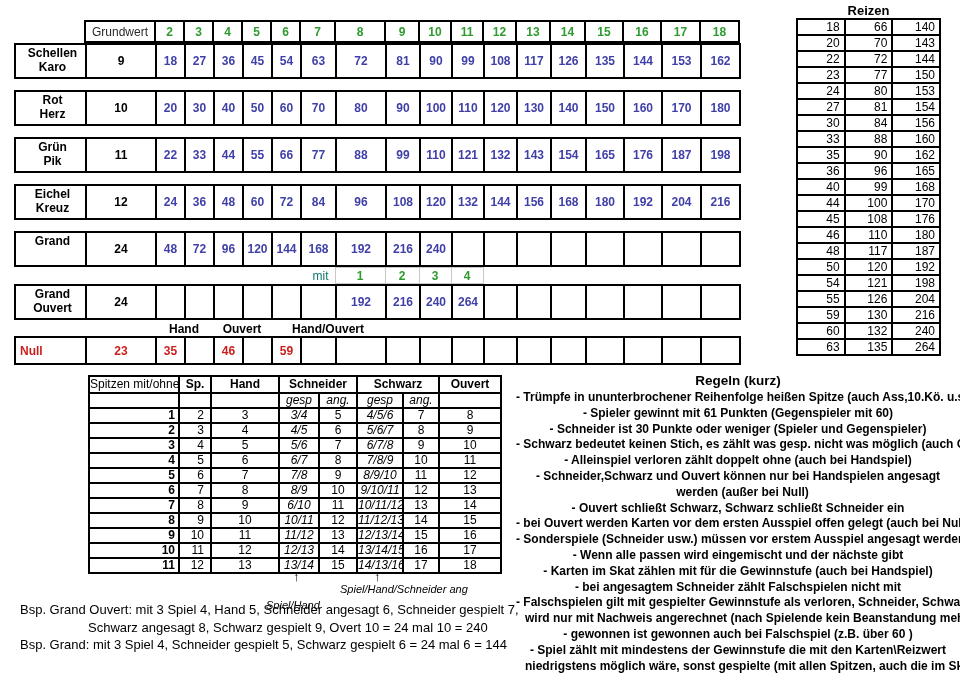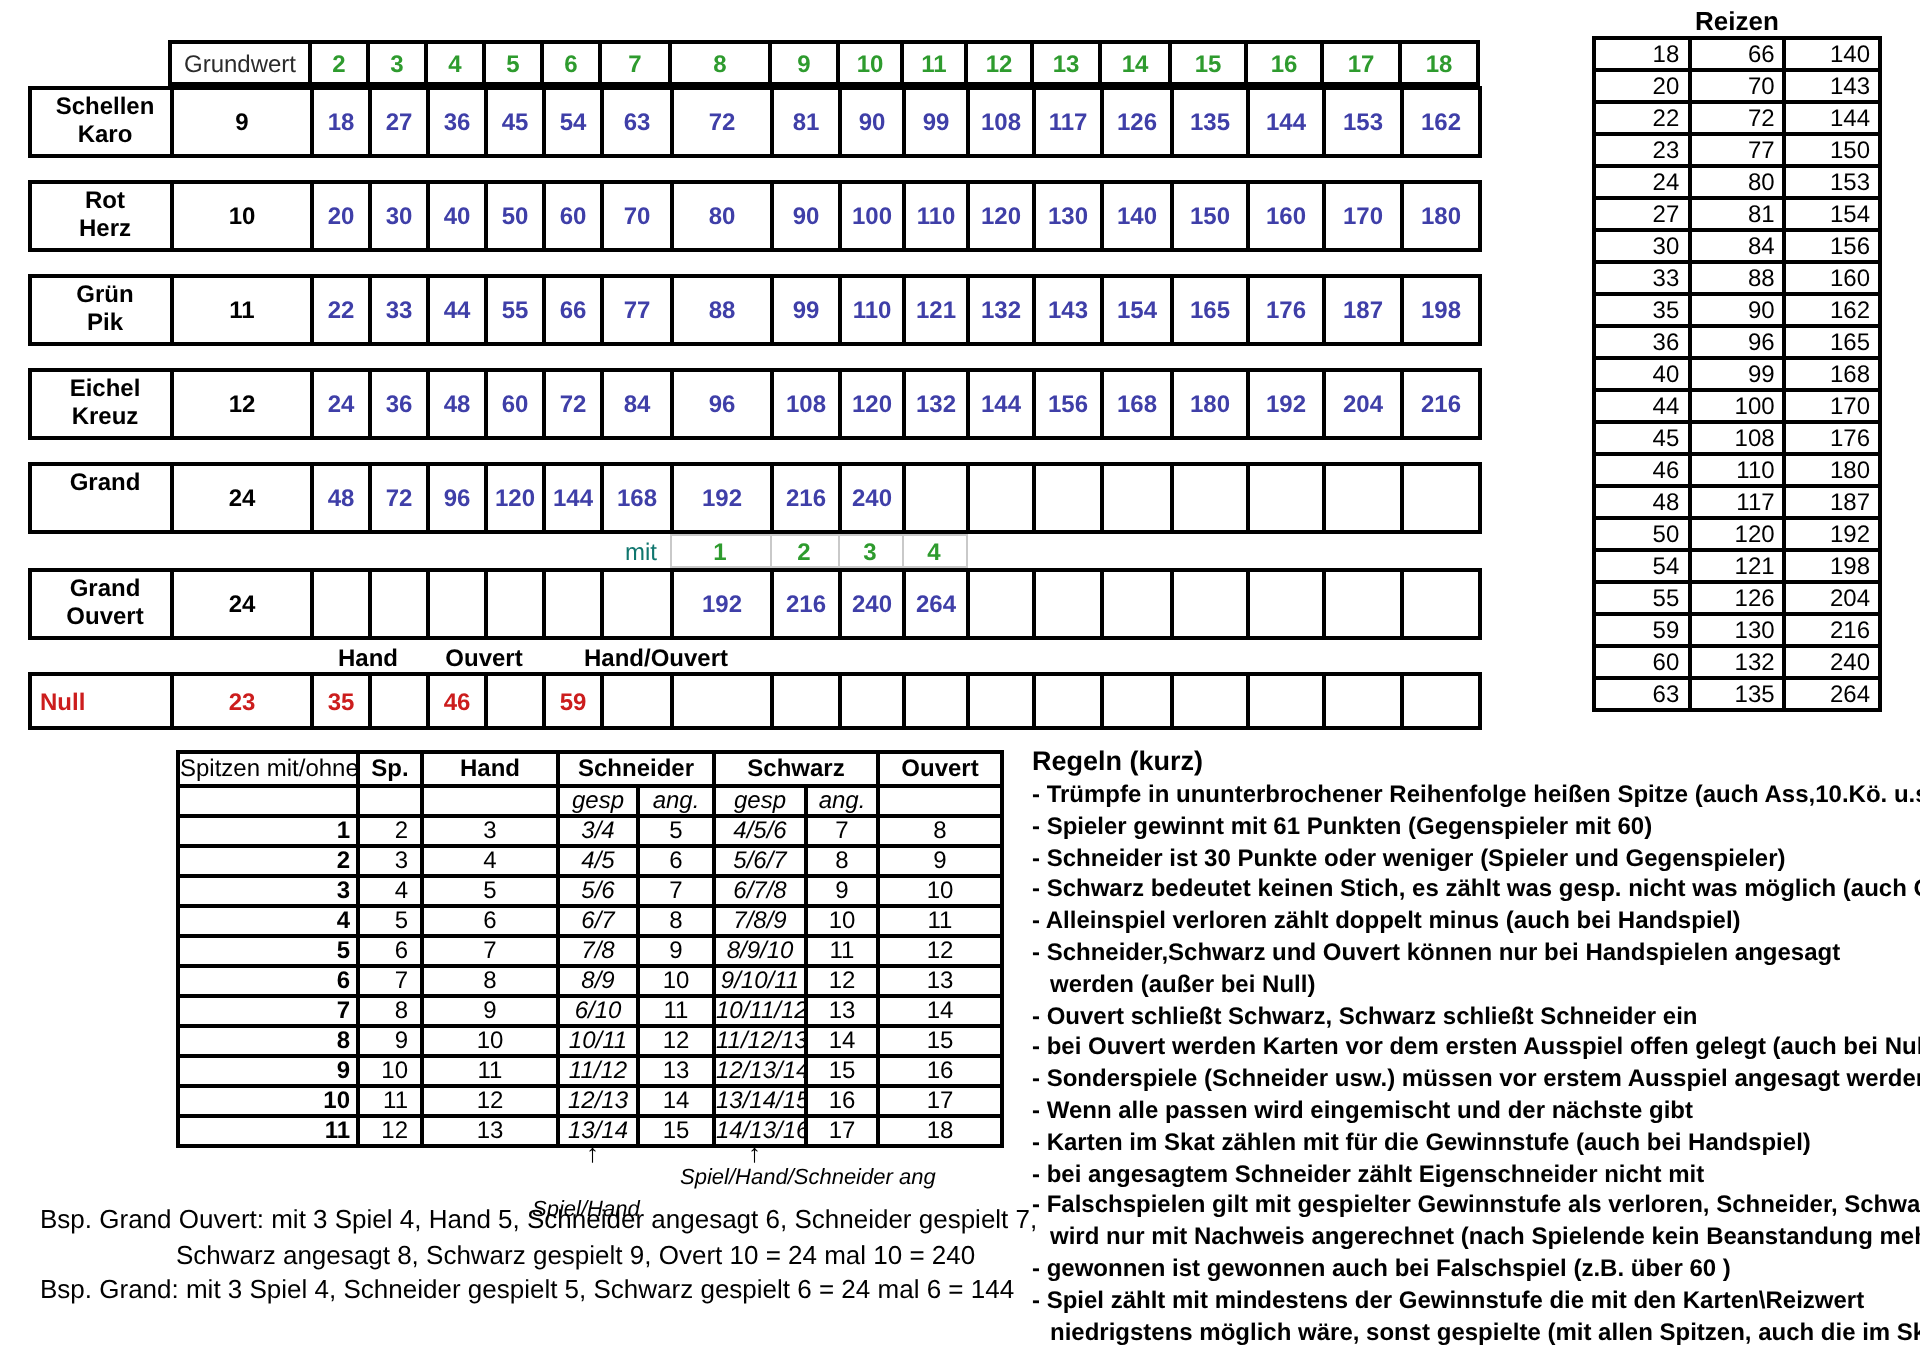--- a/index.html
+++ b/index.html
@@ -53,21 +53,21 @@
   .sp-h1-label{font-weight:normal;font-size:10px;text-align:right !important;padding-right:4px !important;}
   .sp-sub{font-style:italic;font-size:12px;height:12px !important;}
   .sp-sub-gesp{font-size:11px;}
   .sp-c0{font-weight:bold;text-align:right !important;padding-right:3px !important;}
   .sp-c1{text-align:right !important;padding-right:6px !important;}
   .sp-gesp{font-style:italic;font-size:10px;}
   
   .arrow{position:absolute;font-size:13px;font-weight:bold;}
   .arrow-label{position:absolute;font-style:italic;font-size:11px;white-space:nowrap;}
   
-  #rules{position:absolute;left:516px;top:373px;width:444px;}
+  #rules{position:absolute;left:516px;top:373px;width:444px;text-align:center;}
   #rules-title{font-weight:bold;font-size:13.5px;margin-bottom:2px;}
   .rule-line{font-weight:bold;font-size:12px;line-height:15.8px;white-space:nowrap;}
   .rule-indent{padding-left:9px;}
   
   #examples{position:absolute;left:20px;top:601px;font-size:13px;line-height:17.5px;white-space:nowrap;}
   #examples .ex-indent{padding-left:68px;}
 </style>
 </head>
 <body>
 
@@ -800,29 +800,29 @@
 <div class="arrow-label" style="left:266px;top:583px;margin-top:16px;">Spiel/Hand</div>
 <div class="arrow-label" style="left:340px;top:583px;">Spiel/Hand/Schneider ang</div>
 
 <div id="rules">
   <div id="rules-title">Regeln (kurz)</div>
   <div id="rules-lines">
       <div class="rule-line">- Trümpfe in ununterbrochener Reihenfolge heißen Spitze (auch Ass,10.Kö. u.s.w.)</div>
       <div class="rule-line">- Spieler gewinnt mit 61 Punkten (Gegenspieler mit 60)</div>
       <div class="rule-line">- Schneider ist 30 Punkte oder weniger (Spieler und Gegenspieler)</div>
       <div class="rule-line">- Schwarz bedeutet keinen Stich, es zählt was gesp. nicht was möglich (auch Ouvert)</div>
-      <div class="rule-line">- Alleinspiel verloren zählt doppelt minus (auch bei Handspiel)</div>
+      <div class="rule-line">- Alleinspiel verloren zählt doppelt ohne (auch bei Handspiel)</div>
       <div class="rule-line">- Schneider,Schwarz und Ouvert können nur bei  Handspielen angesagt</div>
       <div class="rule-line rule-indent">werden (außer bei Null)</div>
       <div class="rule-line">- Ouvert schließt Schwarz, Schwarz schließt Schneider ein</div>
       <div class="rule-line">- bei Ouvert werden Karten vor dem ersten Ausspiel offen gelegt (auch bei Null)</div>
       <div class="rule-line">- Sonderspiele (Schneider usw.) müssen vor erstem Ausspiel angesagt werden</div>
       <div class="rule-line">- Wenn alle passen wird eingemischt und der nächste gibt</div>
       <div class="rule-line">- Karten im Skat zählen mit für die Gewinnstufe (auch bei Handspiel)</div>
-      <div class="rule-line">- bei angesagtem Schneider zählt Eigenschneider nicht mit</div>
+      <div class="rule-line">- bei angesagtem Schneider zählt Falschspielen nicht mit</div>
       <div class="rule-line">- Falschspielen gilt mit gespielter Gewinnstufe als verloren, Schneider, Schwarz</div>
       <div class="rule-line rule-indent">wird nur mit Nachweis angerechnet (nach Spielende kein Beanstandung mehr)</div>
       <div class="rule-line">- gewonnen ist gewonnen auch bei Falschspiel (z.B. über 60 )</div>
       <div class="rule-line">- Spiel zählt mit mindestens der Gewinnstufe die mit den Karten\Reizwert</div>
       <div class="rule-line rule-indent">niedrigstens möglich wäre, sonst gespielte (mit allen Spitzen, auch die im Skat)</div>
     </div>
 </div>
 
 <div id="examples">
     <div class="">Bsp. Grand Ouvert: mit 3 Spiel 4, Hand 5, Schneider angesagt 6, Schneider gespielt 7,</div>

